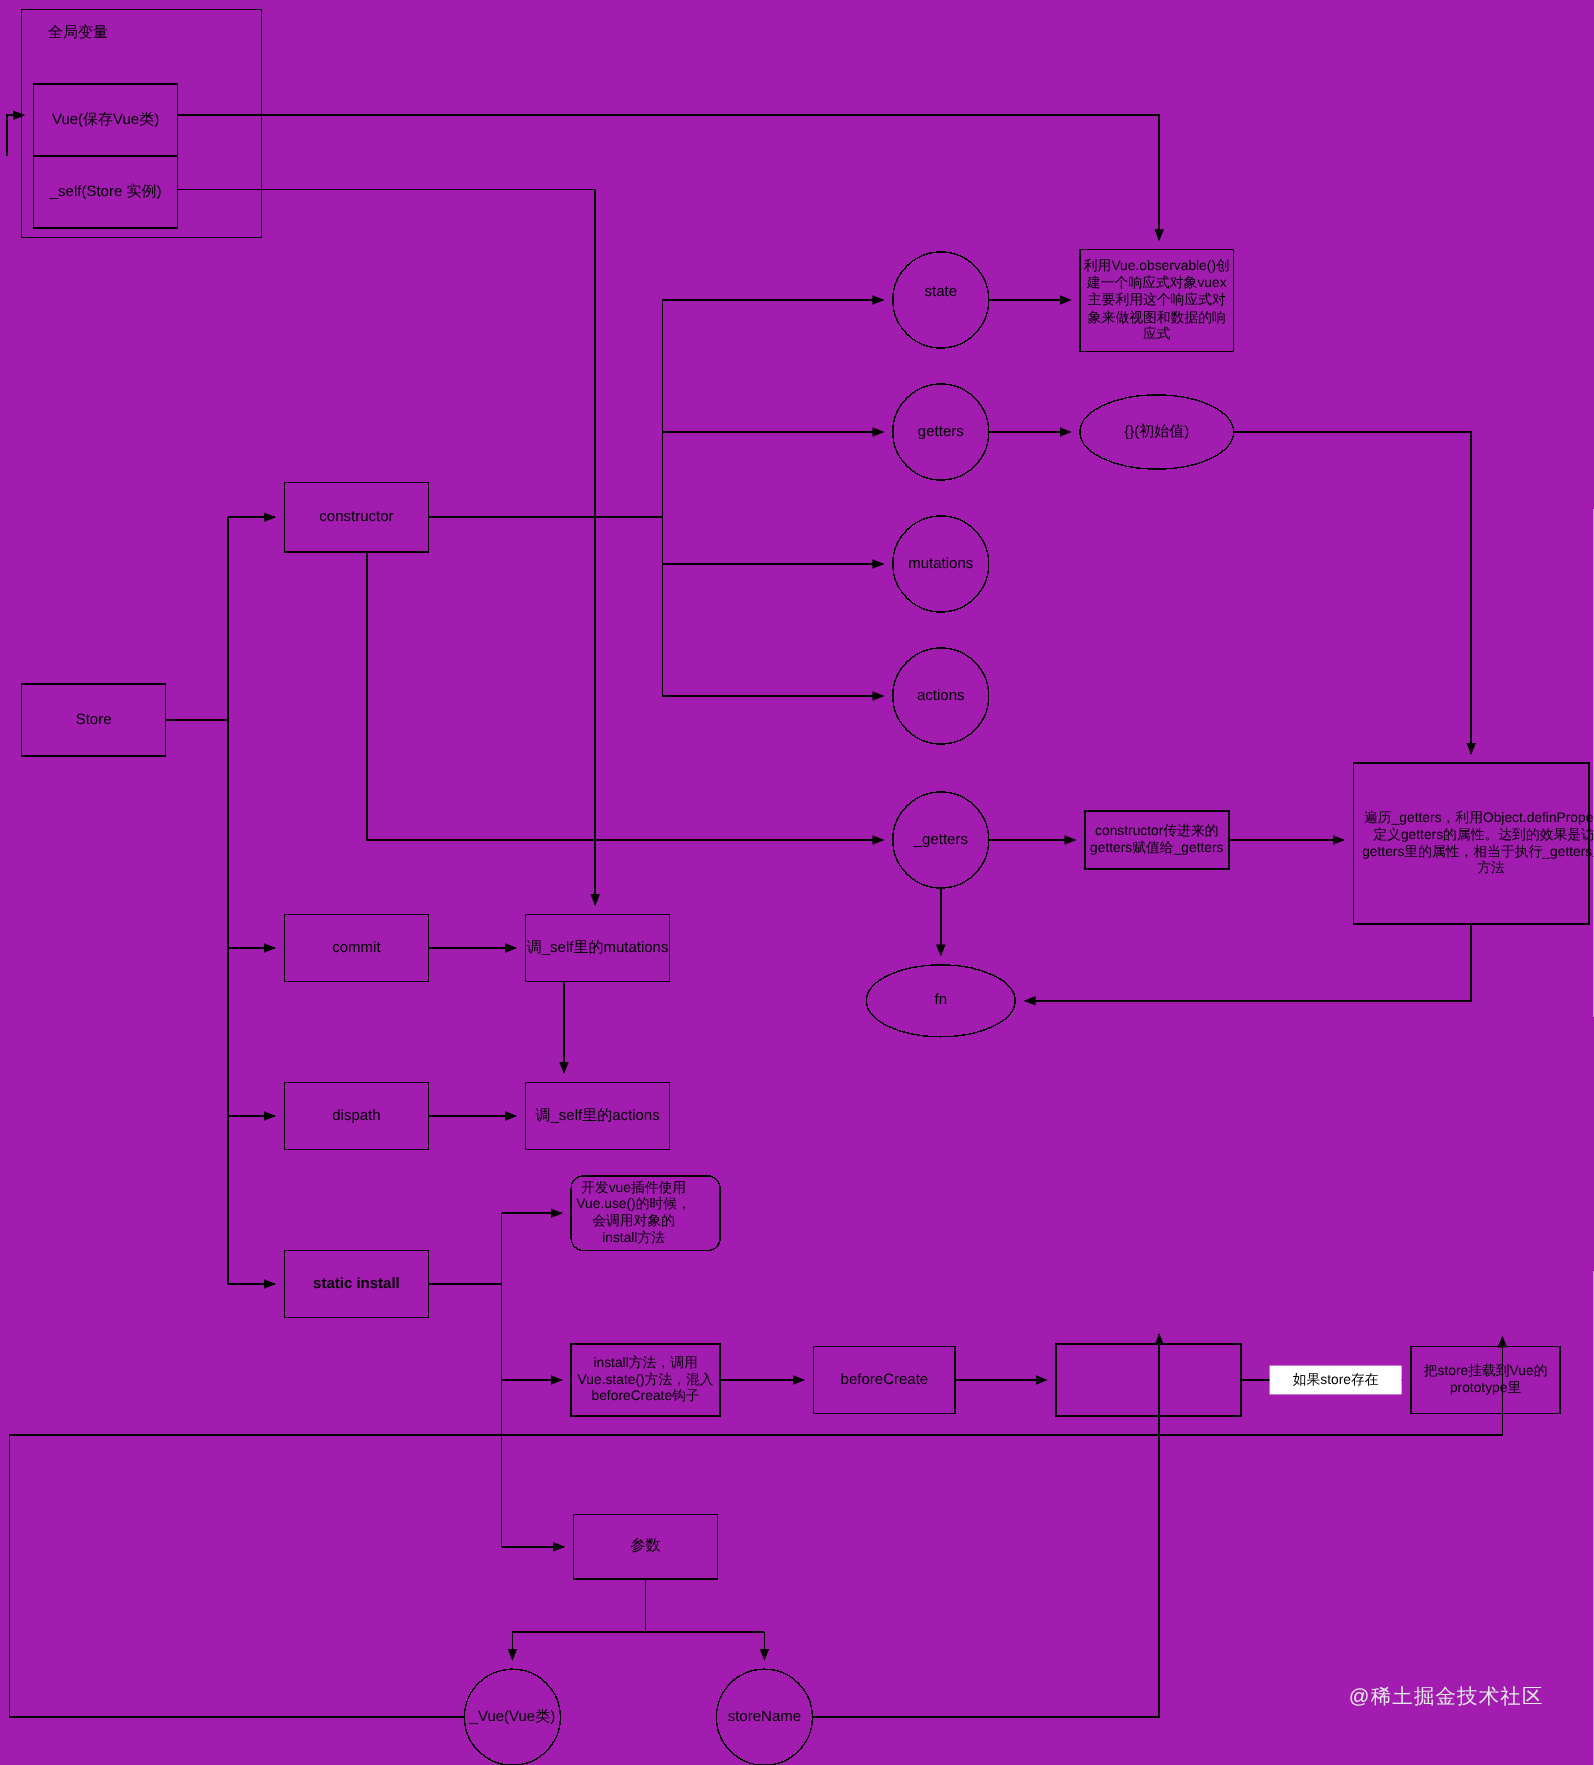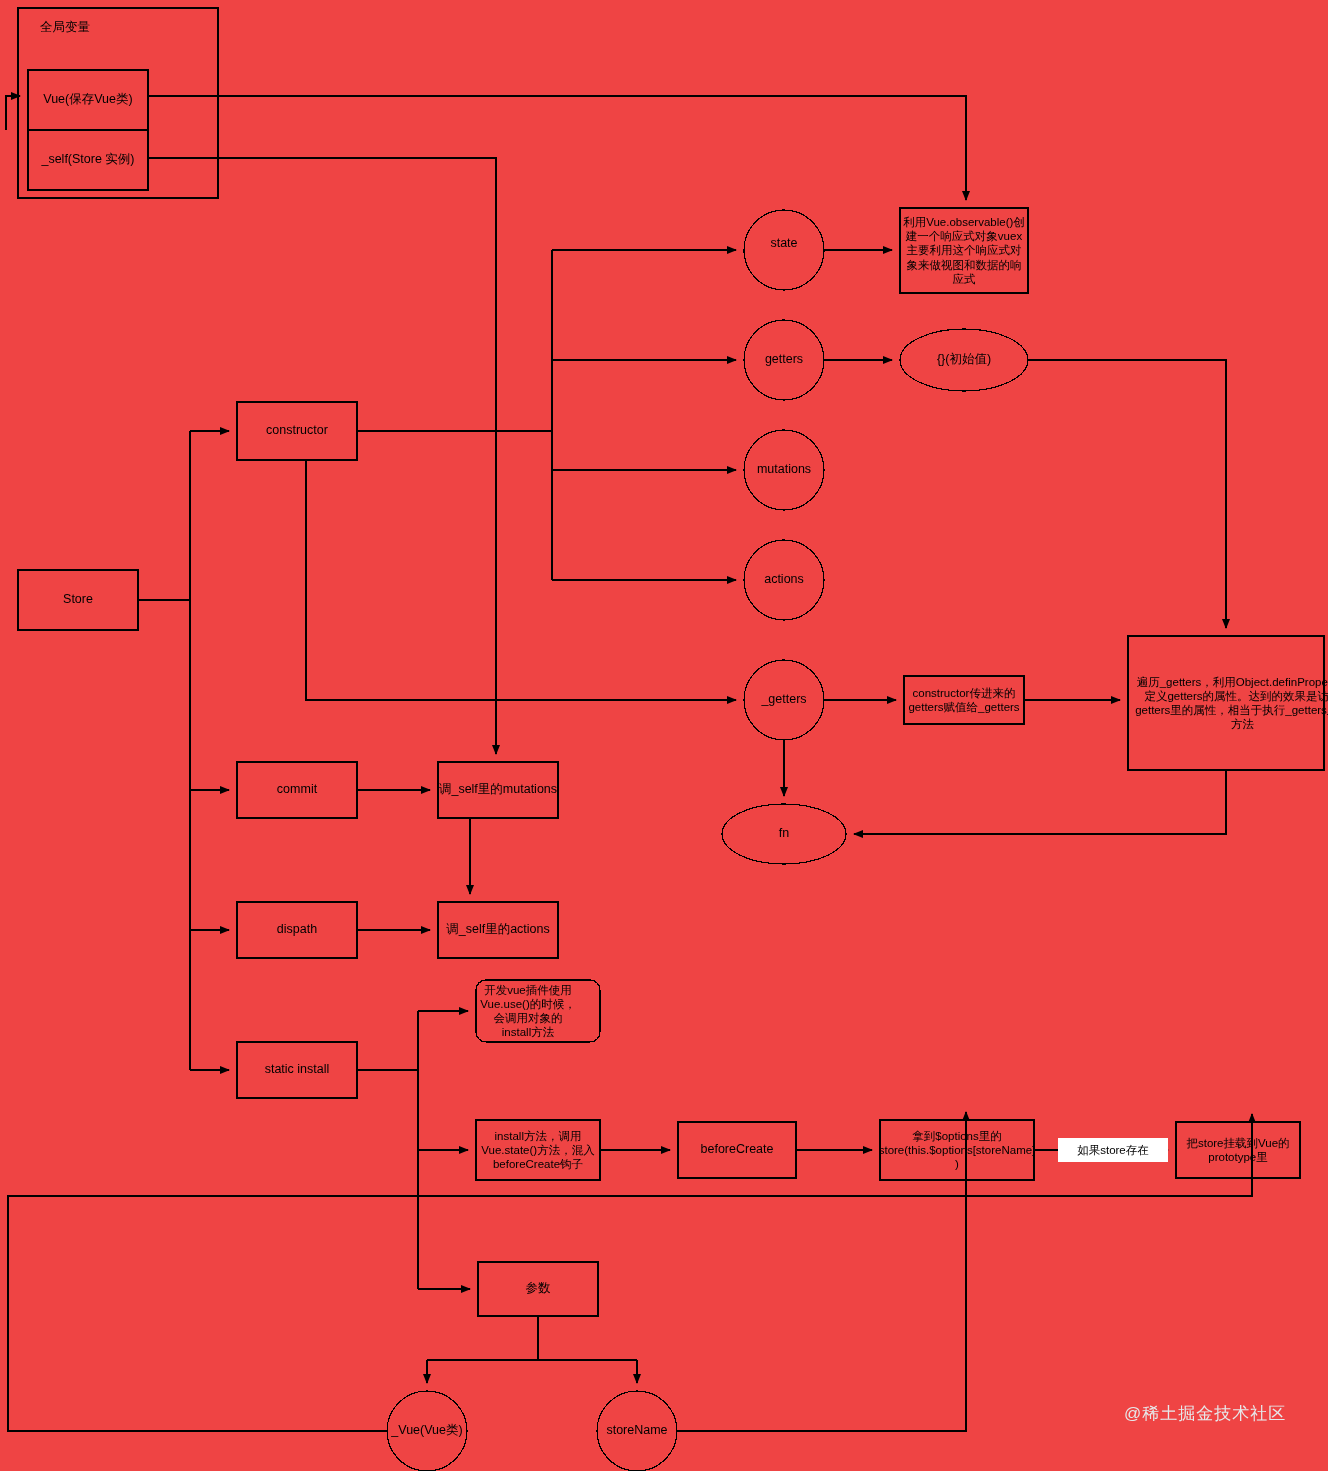--- a/index.html
+++ b/index.html
@@ -1,17 +1,17 @@
 <!DOCTYPE html>
 <html><head>
 <meta charset="utf-8">
 <style>
   html,body{margin:0;padding:0;background:#ffffff;}
   body{font-family:"Liberation Sans","DejaVu Sans",sans-serif;}
-  #canvas{position:relative;width:1328px;height:1471px;background:#ef4444;overflow:hidden;}
+  #canvas{position:relative;width:1328px;height:1471px;background:#a21caf;overflow:hidden;}
   svg{position:absolute;left:0;top:0;width:1328px;height:1471px;}
   .node-label{
     position:absolute;
     display:flex;align-items:center;justify-content:center;
     text-align:center;
     color:#000000;
     line-height:1.22;
     pointer-events:none;
     white-space:pre-line;
   }
@@ -173,29 +173,28 @@
   <div class="node-label sz-12" style="left:900px;top:329px;width:128px;height:62px;">{}(初始值)</div>
 
   <div class="node-label sz-11" style="left:904px;top:676px;width:120px;height:48px;padding:0 2px;box-sizing:border-box;">constructor传进来的getters赋值给_getters</div>
 
   <div class="node-label sz-11" style="left:1128px;top:636px;width:229px;height:134px;padding:0 4px;box-sizing:border-box;">遍历_getters，利用Object.definProperty()定义getters的属性。达到的效果是访问getters里的属性，相当于执行_getters里的方法</div>
 
   <div class="node-label sz-12" style="left:237px;top:762px;width:120px;height:56px;">commit</div>
   <div class="node-label sz-12" style="left:237px;top:902px;width:120px;height:56px;">dispath</div>
   <div class="node-label sz-12" style="left:434px;top:762px;width:128px;height:56px;">调_self里的mutations</div>
   <div class="node-label sz-12" style="left:434px;top:902px;width:128px;height:56px;">调_self里的actions</div>
-  <div class="node-label sz-12" style="left:237px;top:1042px;width:120px;height:56px;">static install</div>
+  <div class="node-label sz-12" style="left:237px;top:1042px;width:120px;height:56px;font-weight:bold;">static install</div>
 
   <div class="node-label sz-11" style="left:476px;top:980px;width:104px;height:62px;padding:0 4px;box-sizing:border-box;">开发vue插件使用 Vue.use()的时候，会调用对象的install方法</div>
 
   <div class="node-label sz-11" style="left:476px;top:1120px;width:124px;height:60px;padding:0 3px;box-sizing:border-box;">install方法，调用Vue.state()方法，混入beforeCreate钩子</div>
 
   <div class="node-label sz-12" style="left:678px;top:1122px;width:118px;height:56px;">beforeCreate</div>
 
-  <div class="node-label sz-11" style="left:880px;top:1120px;width:154px;height:60px;padding:0 3px;box-sizing:border-box;">拿到$options里的store(this.$options[storeName] )</div>
 
   <div class="node-label sz-11" style="left:1176px;top:1122px;width:124px;height:56px;padding:0 3px;box-sizing:border-box;">把store挂载到Vue的prototype里</div>
 
   <div class="node-label sz-11" style="left:1058px;top:1138px;width:110px;height:24px;background:#ffffff;">如果store存在</div>
 
   <div class="node-label sz-12" style="left:478px;top:1262px;width:120px;height:54px;">参数</div>
   <div class="node-label sz-12" style="left:380px;top:1401px;width:94px;height:60px;">_Vue(Vue类)</div>
   <div class="node-label sz-12" style="left:590px;top:1401px;width:94px;height:60px;">storeName</div>
 
   <div class="watermark" style="left:1124px;top:1390px;margin-top:12px;">@稀土掘金技术社区</div>

